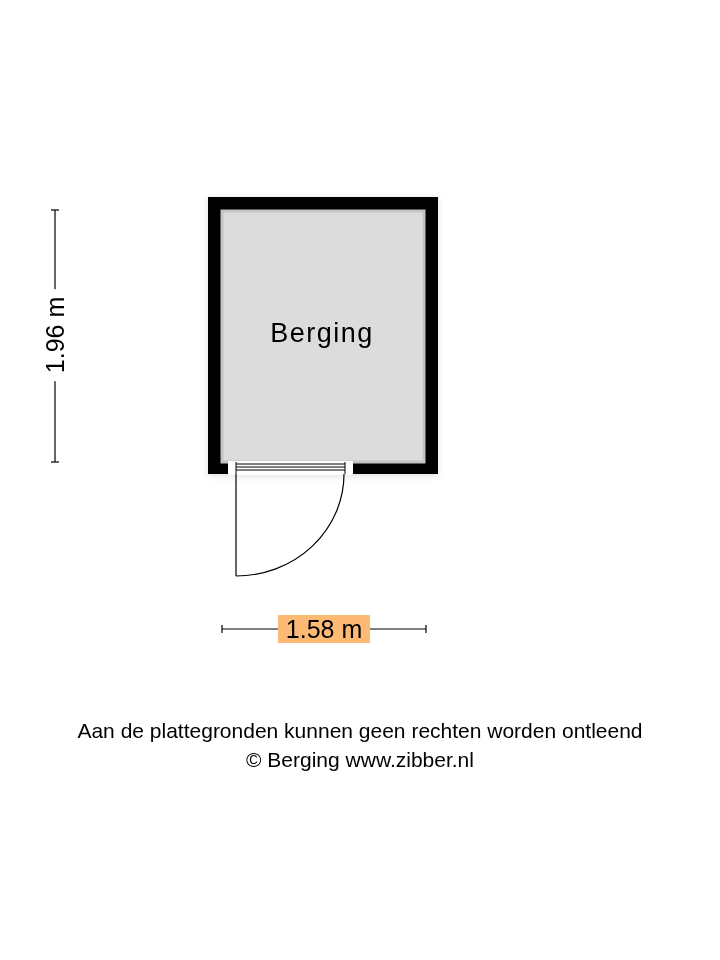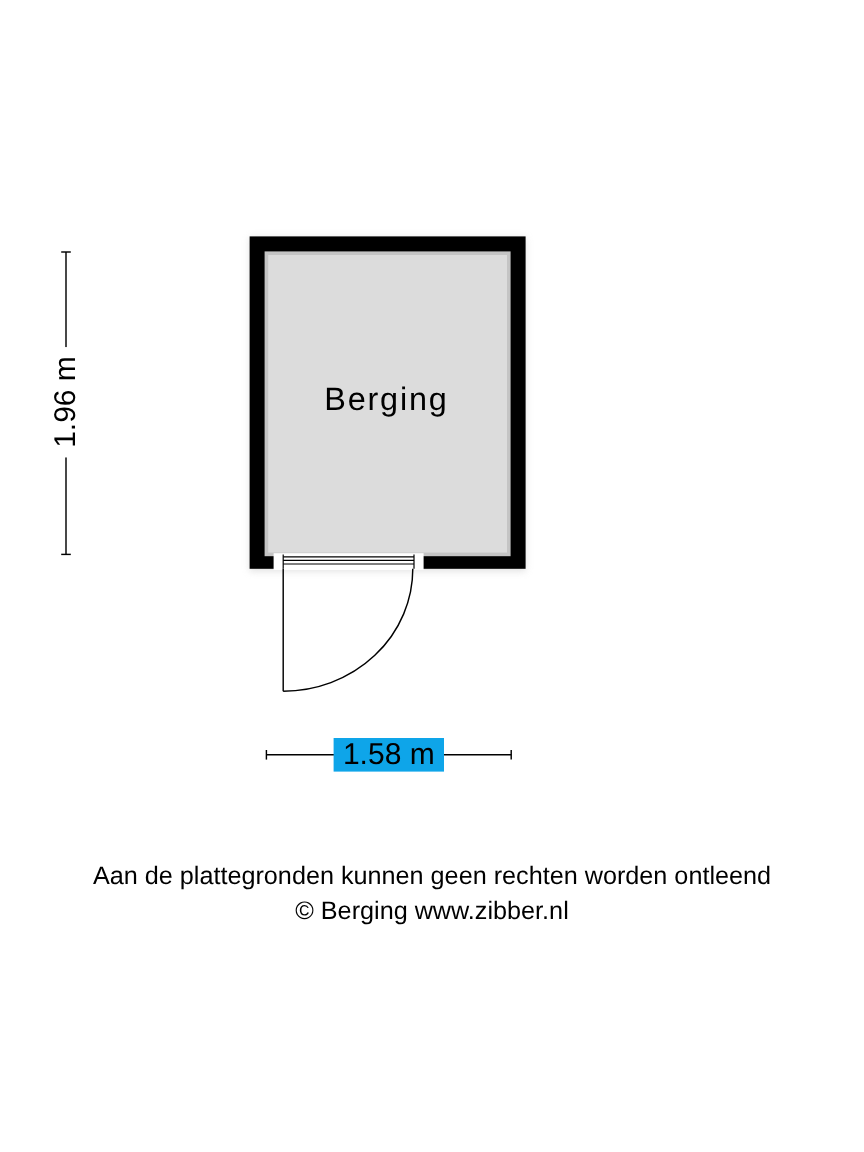--- a/index.html
+++ b/index.html
@@ -1,21 +1,21 @@
 <!DOCTYPE html>
 <html><head>
 <meta charset="utf-8">
 <style>
   html, body { margin:0; padding:0; background:#fff; }
   body { width:720px; height:960px; position:relative; overflow:hidden; font-family:"Liberation Sans", sans-serif; }
   svg { position:absolute; left:0; top:0; }
   .label { position:absolute; color:#000; white-space:nowrap; }
   .room-label { left:222px; width:200px; top:318px; text-align:center; font-size:27px; letter-spacing:1.5px; }
   .dim-h { left:222px; width:204px; top:615px; text-align:center; font-size:25px; }
-  .dim-h span { background:#0ea5e9; padding:0 8px; }
+  .dim-h span { background:#fdba74; padding:0 8px; }
   .dim-v { left:55px; top:335px; font-size:25px; transform:translate(-50%,-50%) rotate(-90deg); background:#fff; padding:0 8px; }
   .footer { left:0; width:720px; text-align:center; font-size:21px; }
   .f1 { top:719px; }
   .f2 { top:748px; }
 </style>
 </head>
 <body>
 
 <svg width="720" height="960">
   <defs>

